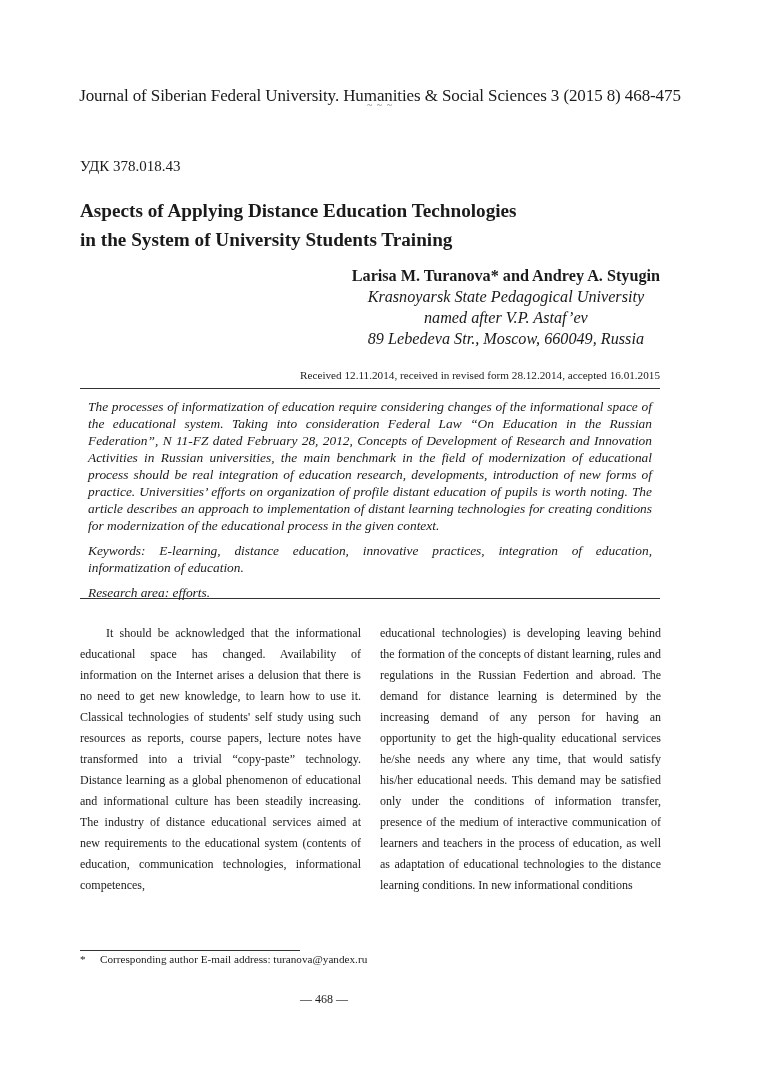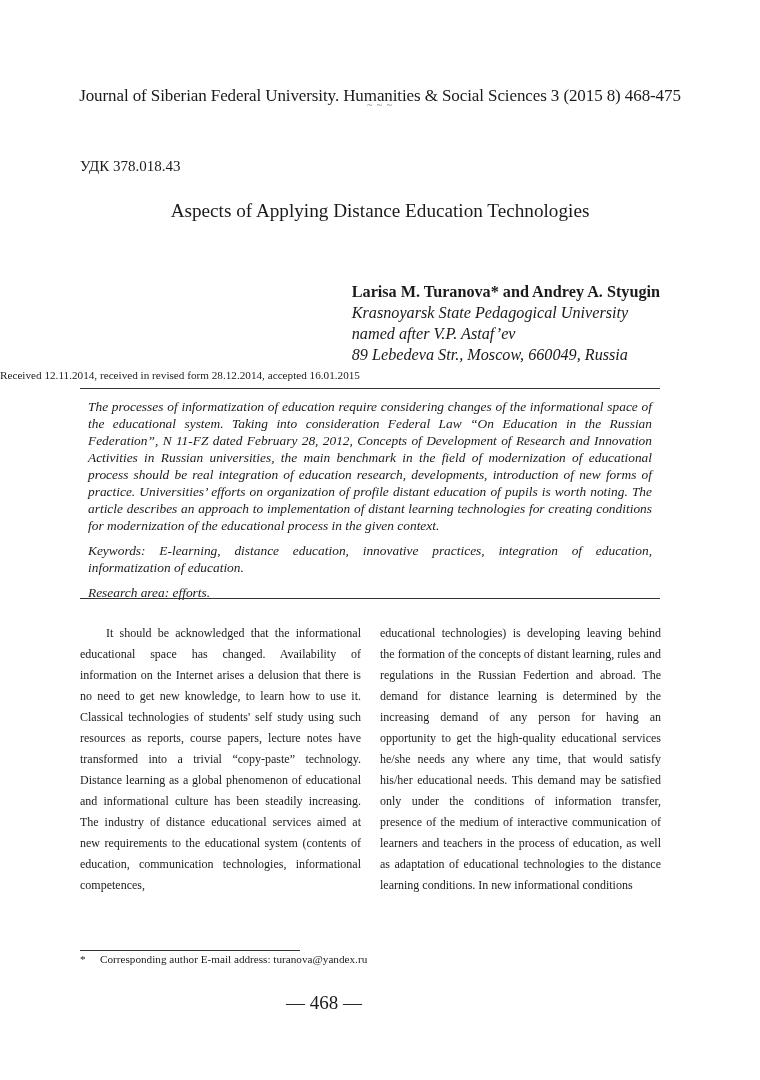--- a/index.html
+++ b/index.html
@@ -2,51 +2,52 @@
 <html><head>
   <meta charset="utf-8">
   <style>
     html, body { margin:0; padding:0; background:#ffffff; }
     body { width:760px; height:1080px; position:relative; overflow:hidden;
            font-family:"Liberation Serif", "DejaVu Serif", serif; color:#1a1a1a; }
     .abs { position:absolute; }
     .journal { left:0; width:760px; top:86px; text-align:center; font-size:17px; letter-spacing:-0.1px; }
     .tilde { left:0; width:760px; top:99px; text-align:center; font-size:10px; color:#777; letter-spacing:1px; }
     .udk { left:80px; top:158px; font-size:15px; }
-    .title { left:80px; top:196px; width:600px; font-size:19.2px; font-weight:normal; line-height:29px;text-align:center; }
-    .authors { right:100px; top:282px; text-align:left; font-size:16.2px; line-height:21px; }
+    .title { left:80px; top:196px; width:600px; font-size:19.2px; font-weight:bold; line-height:29px; }
+    .authors { right:100px; top:266px; text-align:center; font-size:16.2px; line-height:21px; }
     .authors .names { font-weight:bold; }
     .authors .aff { font-style:italic; }
-    .received { left:0; width:660px; top:369px; text-align:left; font-size:11.2px; }
+    .received { left:0; width:660px; top:369px; text-align:right; font-size:11.2px; }
     .rule { left:80px; width:580px; height:0; border-top:1.3px solid #333; }
     .abstract { left:80px; width:580px; top:390px; font-style:italic; font-size:13.4px; line-height:17px; text-align:justify; }
     .abstract p { margin:8px; }
     .abstract .kw { margin-top:6px; }
     .abstract .ra { margin-top:6px; }
     .col { top:623px; width:281px; font-size:12px; line-height:21px; text-align:justify; }
     .col p { margin:0; }
     .col1 { left:80px; }
     .col2 { left:380px; }
     .col1 p { text-indent:26px; }
     .fnrule { left:80px; top:950px; width:220px; border-top:1px solid #333; }
     .footnotes { left:80px; top:952px; font-size:11.2px; line-height:14px; }
     .fn { position:relative; padding-left:20px; }
     .fn .mark { position:absolute; left:0; top:0; }
-    .pagenum { left:0; width:648px; top:992px; text-align:center; font-size:19px; }
+    .pagenum { left:0; width:648px; top:992px; text-align:center; font-size:12px; }
   </style>
 </head>
 <body>
 
 <div class="abs journal">Journal of  Siberian Federal University.  Humanities &amp; Social Sciences 3 (2015 8) 468-475</div>
 <div class="abs tilde">~ ~ ~</div>
 
 <div class="abs udk">УДК 378.018.43</div>
 
 <div class="abs title">
   <div>Aspects of Applying Distance Education Technologies</div>
+  <div>in the System of University Students Training</div>
 </div>
 
 <div class="abs authors">
   <div class="names">Larisa M. Turanova* and Andrey A. Styugin</div>
   <div class="aff">Krasnoyarsk State Pedagogical University</div>
   <div class="aff">named after V.P. Astaf’ev</div>
   <div class="aff">89 Lebedeva Str., Moscow, 660049, Russia</div>
 </div>
 
 <div class="abs received">Received 12.11.2014, received in revised form 28.12.2014, accepted 16.01.2015</div>

